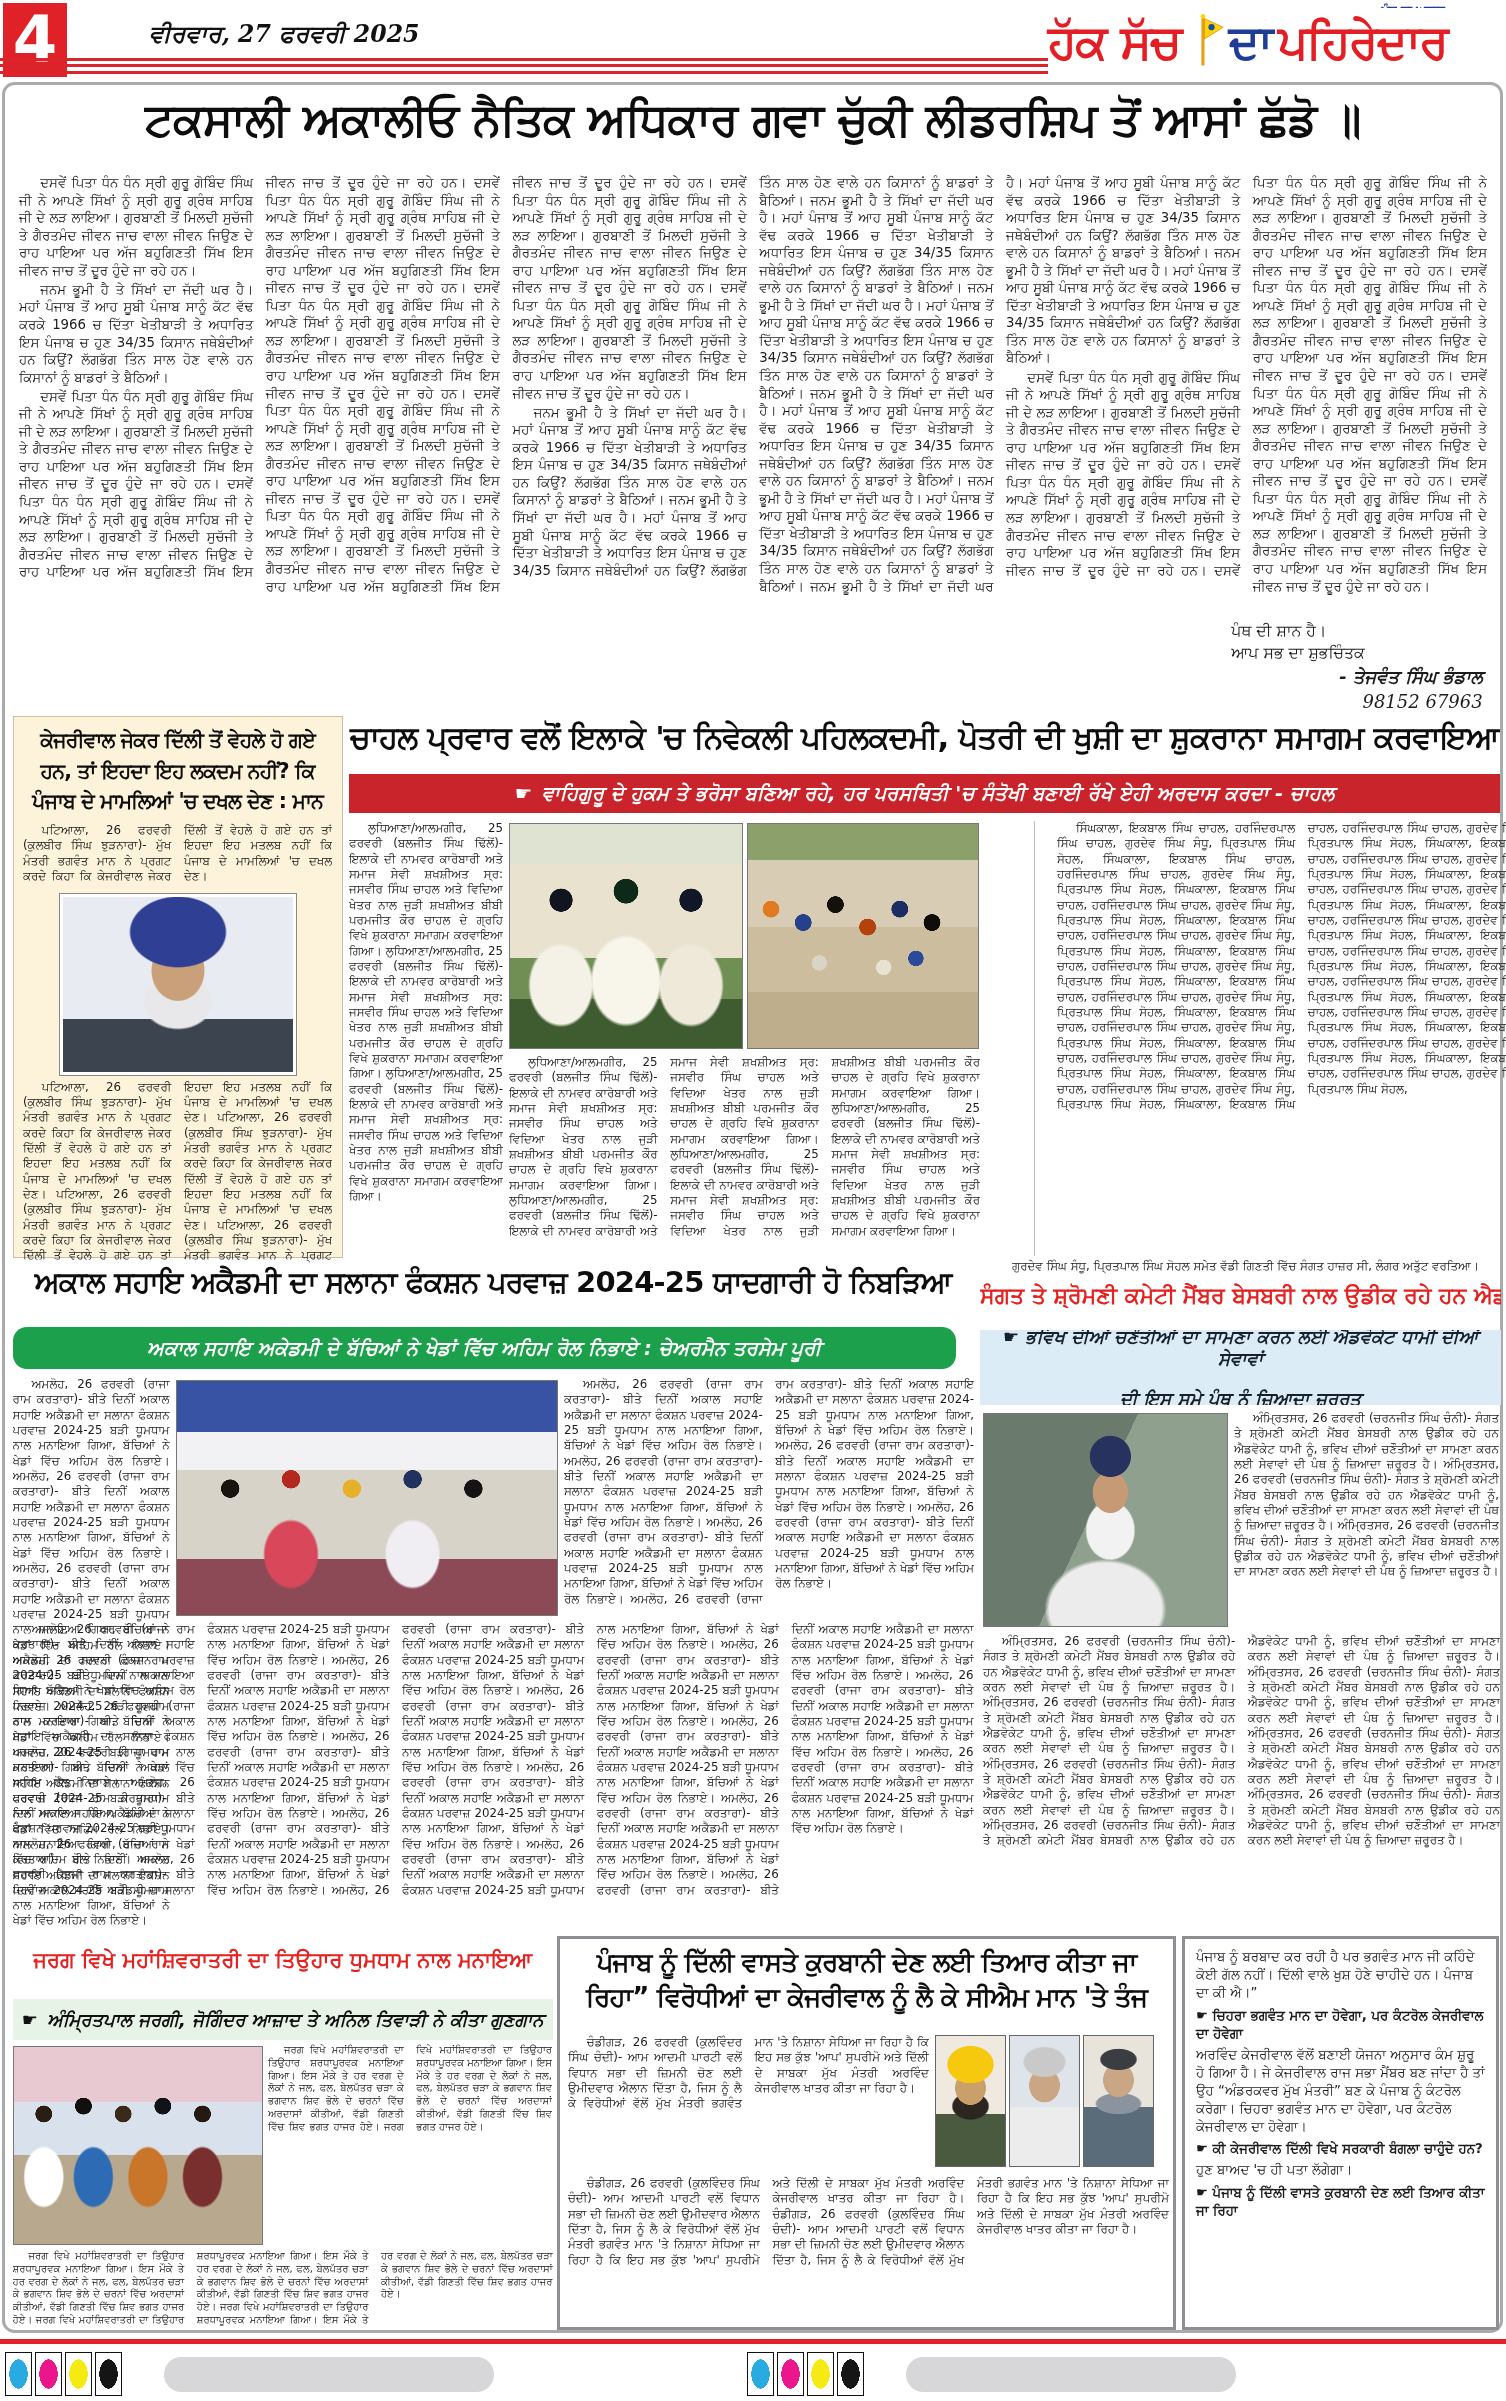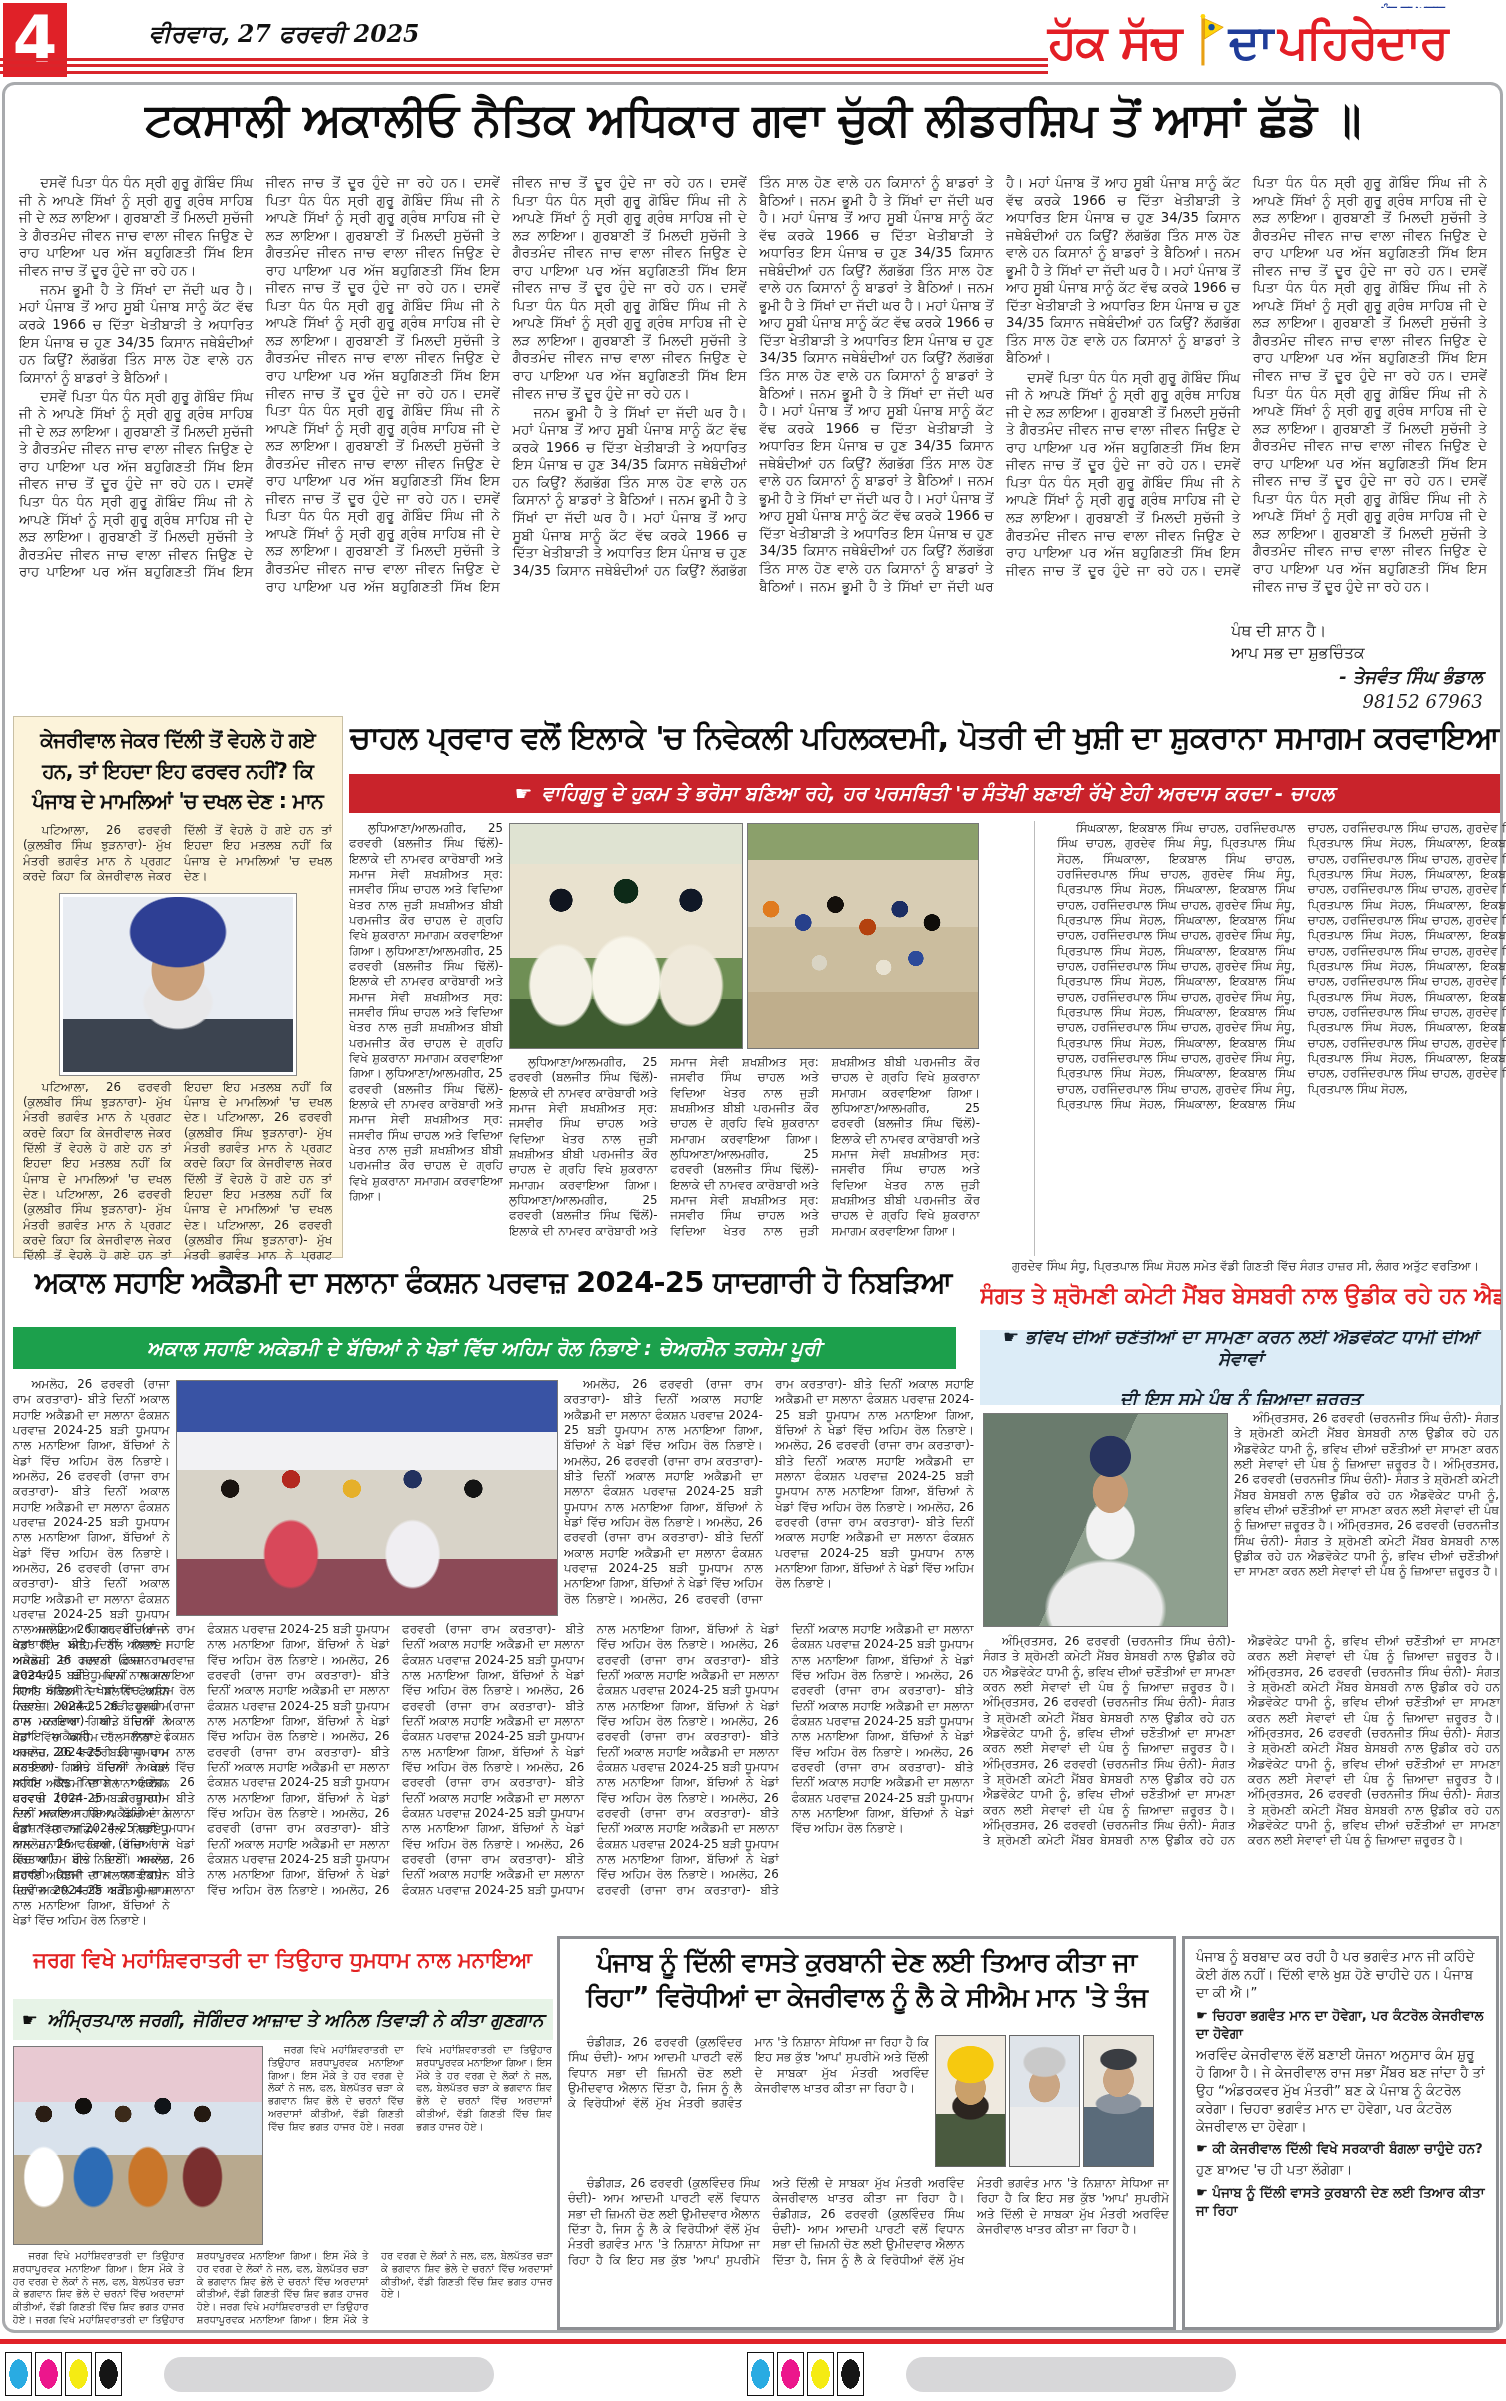--- a/index.html
+++ b/index.html
@@ -160,21 +160,21 @@
     <p class="p">ਦਸਵੇਂ ਪਿਤਾ ਧੰਨ ਧੰਨ ਸ੍ਰੀ ਗੁਰੂ ਗੋਬਿੰਦ ਸਿੰਘ ਜੀ ਨੇ ਆਪਣੇ ਸਿੱਖਾਂ ਨੂੰ ਸ੍ਰੀ ਗੁਰੂ ਗ੍ਰੰਥ ਸਾਹਿਬ ਜੀ ਦੇ ਲੜ ਲਾਇਆ। ਗੁਰਬਾਣੀ ਤੋਂ ਮਿਲਦੀ ਸੁਚੱਜੀ ਤੇ ਗੈਰਤਮੰਦ ਜੀਵਨ ਜਾਚ ਵਾਲਾ ਜੀਵਨ ਜਿਉਣ ਦੇ ਰਾਹ ਪਾਇਆ ਪਰ ਅੱਜ ਬਹੁਗਿਣਤੀ ਸਿੱਖ ਇਸ ਜੀਵਨ ਜਾਚ ਤੋਂ ਦੂਰ ਹੁੰਦੇ ਜਾ ਰਹੇ ਹਨ। ਦਸਵੇਂ ਪਿਤਾ ਧੰਨ ਧੰਨ ਸ੍ਰੀ ਗੁਰੂ ਗੋਬਿੰਦ ਸਿੰਘ ਜੀ ਨੇ ਆਪਣੇ ਸਿੱਖਾਂ ਨੂੰ ਸ੍ਰੀ ਗੁਰੂ ਗ੍ਰੰਥ ਸਾਹਿਬ ਜੀ ਦੇ ਲੜ ਲਾਇਆ। ਗੁਰਬਾਣੀ ਤੋਂ ਮਿਲਦੀ ਸੁਚੱਜੀ ਤੇ ਗੈਰਤਮੰਦ ਜੀਵਨ ਜਾਚ ਵਾਲਾ ਜੀਵਨ ਜਿਉਣ ਦੇ ਰਾਹ ਪਾਇਆ ਪਰ ਅੱਜ ਬਹੁਗਿਣਤੀ ਸਿੱਖ ਇਸ ਜੀਵਨ ਜਾਚ ਤੋਂ ਦੂਰ ਹੁੰਦੇ ਜਾ ਰਹੇ ਹਨ। ਦਸਵੇਂ ਪਿਤਾ ਧੰਨ ਧੰਨ ਸ੍ਰੀ ਗੁਰੂ ਗੋਬਿੰਦ ਸਿੰਘ ਜੀ ਨੇ ਆਪਣੇ ਸਿੱਖਾਂ ਨੂੰ ਸ੍ਰੀ ਗੁਰੂ ਗ੍ਰੰਥ ਸਾਹਿਬ ਜੀ ਦੇ ਲੜ ਲਾਇਆ। ਗੁਰਬਾਣੀ ਤੋਂ ਮਿਲਦੀ ਸੁਚੱਜੀ ਤੇ ਗੈਰਤਮੰਦ ਜੀਵਨ ਜਾਚ ਵਾਲਾ ਜੀਵਨ ਜਿਉਣ ਦੇ ਰਾਹ ਪਾਇਆ ਪਰ ਅੱਜ ਬਹੁਗਿਣਤੀ ਸਿੱਖ ਇਸ ਜੀਵਨ ਜਾਚ ਤੋਂ ਦੂਰ ਹੁੰਦੇ ਜਾ ਰਹੇ ਹਨ। ਦਸਵੇਂ ਪਿਤਾ ਧੰਨ ਧੰਨ ਸ੍ਰੀ ਗੁਰੂ ਗੋਬਿੰਦ ਸਿੰਘ ਜੀ ਨੇ ਆਪਣੇ ਸਿੱਖਾਂ ਨੂੰ ਸ੍ਰੀ ਗੁਰੂ ਗ੍ਰੰਥ ਸਾਹਿਬ ਜੀ ਦੇ ਲੜ ਲਾਇਆ। ਗੁਰਬਾਣੀ ਤੋਂ ਮਿਲਦੀ ਸੁਚੱਜੀ ਤੇ ਗੈਰਤਮੰਦ ਜੀਵਨ ਜਾਚ ਵਾਲਾ ਜੀਵਨ ਜਿਉਣ ਦੇ ਰਾਹ ਪਾਇਆ ਪਰ ਅੱਜ ਬਹੁਗਿਣਤੀ ਸਿੱਖ ਇਸ ਜੀਵਨ ਜਾਚ ਤੋਂ ਦੂਰ ਹੁੰਦੇ ਜਾ ਰਹੇ ਹਨ। ਦਸਵੇਂ ਪਿਤਾ ਧੰਨ ਧੰਨ ਸ੍ਰੀ ਗੁਰੂ ਗੋਬਿੰਦ ਸਿੰਘ ਜੀ ਨੇ ਆਪਣੇ ਸਿੱਖਾਂ ਨੂੰ ਸ੍ਰੀ ਗੁਰੂ ਗ੍ਰੰਥ ਸਾਹਿਬ ਜੀ ਦੇ ਲੜ ਲਾਇਆ। ਗੁਰਬਾਣੀ ਤੋਂ ਮਿਲਦੀ ਸੁਚੱਜੀ ਤੇ ਗੈਰਤਮੰਦ ਜੀਵਨ ਜਾਚ ਵਾਲਾ ਜੀਵਨ ਜਿਉਣ ਦੇ ਰਾਹ ਪਾਇਆ ਪਰ ਅੱਜ ਬਹੁਗਿਣਤੀ ਸਿੱਖ ਇਸ ਜੀਵਨ ਜਾਚ ਤੋਂ ਦੂਰ ਹੁੰਦੇ ਜਾ ਰਹੇ ਹਨ। ਦਸਵੇਂ ਪਿਤਾ ਧੰਨ ਧੰਨ ਸ੍ਰੀ ਗੁਰੂ ਗੋਬਿੰਦ ਸਿੰਘ ਜੀ ਨੇ ਆਪਣੇ ਸਿੱਖਾਂ ਨੂੰ ਸ੍ਰੀ ਗੁਰੂ ਗ੍ਰੰਥ ਸਾਹਿਬ ਜੀ ਦੇ ਲੜ ਲਾਇਆ। ਗੁਰਬਾਣੀ ਤੋਂ ਮਿਲਦੀ ਸੁਚੱਜੀ ਤੇ ਗੈਰਤਮੰਦ ਜੀਵਨ ਜਾਚ ਵਾਲਾ ਜੀਵਨ ਜਿਉਣ ਦੇ ਰਾਹ ਪਾਇਆ ਪਰ ਅੱਜ ਬਹੁਗਿਣਤੀ ਸਿੱਖ ਇਸ ਜੀਵਨ ਜਾਚ ਤੋਂ ਦੂਰ ਹੁੰਦੇ ਜਾ ਰਹੇ ਹਨ।</p>
   </div>
   <div class="abs byline-block" style="left:1225px;top:617px;width:264px;">
     <div>ਪੰਥ ਦੀ ਸ਼ਾਨ ਹੈ।</div>
     <div>ਆਪ ਸਭ ਦਾ ਸ਼ੁਭਚਿੰਤਕ</div>
     <div class="byline">- ਤੇਜਵੰਤ ਸਿੰਘ ਭੰਡਾਲ</div>
     <div class="phone">98152 67963</div>
   </div>
 
   <div class="abs creambox" style="left:12.6px;top:716px;width:330px;height:542px;">
-    <div class="hl" style="font-size:20.4px;line-height:1.5;">ਕੇਜਰੀਵਾਲ ਜੇਕਰ ਦਿੱਲੀ ਤੋਂ ਵੇਹਲੇ ਹੋ ਗਏ ਹਨ, ਤਾਂ ਇਹਦਾ ਇਹ ਫਰਵਰ ਨਹੀਂ? ਕਿ ਪੰਜਾਬ ਦੇ ਮਾਮਲਿਆਂ 'ਚ ਦਖਲ ਦੇਣ : ਮਾਨ</div>
+    <div class="hl" style="font-size:20.4px;line-height:1.5;">ਕੇਜਰੀਵਾਲ ਜੇਕਰ ਦਿੱਲੀ ਤੋਂ ਵੇਹਲੇ ਹੋ ਗਏ ਹਨ, ਤਾਂ ਇਹਦਾ ਇਹ ਲਕਦਮ ਨਹੀਂ? ਕਿ ਪੰਜਾਬ ਦੇ ਮਾਮਲਿਆਂ 'ਚ ਦਖਲ ਦੇਣ : ਮਾਨ</div>
     <div class="cols c2 small" style="height:68px;margin-top:6.3px;">
       <p class="p">ਪਟਿਆਲਾ, 26 ਫਰਵਰੀ (ਕੁਲਬੀਰ ਸਿੰਘ ਝੁੜਨਾਰਾ)- ਮੁੱਖ ਮੰਤਰੀ ਭਗਵੰਤ ਮਾਨ ਨੇ ਪ੍ਰਗਟ ਕਰਦੇ ਕਿਹਾ ਕਿ ਕੇਜਰੀਵਾਲ ਜੇਕਰ ਦਿੱਲੀ ਤੋਂ ਵੇਹਲੇ ਹੋ ਗਏ ਹਨ ਤਾਂ ਇਹਦਾ ਇਹ ਮਤਲਬ ਨਹੀਂ ਕਿ ਪੰਜਾਬ ਦੇ ਮਾਮਲਿਆਂ 'ਚ ਦਖਲ ਦੇਣ।</p>
     </div>
     <div class="photo ph-portrait" style="width:236px;height:181px;margin:3.1px auto;"></div>
     <div class="cols c2 small" style="height:195px;margin-top:4.7px;">
       <p class="p">ਪਟਿਆਲਾ, 26 ਫਰਵਰੀ (ਕੁਲਬੀਰ ਸਿੰਘ ਝੁੜਨਾਰਾ)- ਮੁੱਖ ਮੰਤਰੀ ਭਗਵੰਤ ਮਾਨ ਨੇ ਪ੍ਰਗਟ ਕਰਦੇ ਕਿਹਾ ਕਿ ਕੇਜਰੀਵਾਲ ਜੇਕਰ ਦਿੱਲੀ ਤੋਂ ਵੇਹਲੇ ਹੋ ਗਏ ਹਨ ਤਾਂ ਇਹਦਾ ਇਹ ਮਤਲਬ ਨਹੀਂ ਕਿ ਪੰਜਾਬ ਦੇ ਮਾਮਲਿਆਂ 'ਚ ਦਖਲ ਦੇਣ। ਪਟਿਆਲਾ, 26 ਫਰਵਰੀ (ਕੁਲਬੀਰ ਸਿੰਘ ਝੁੜਨਾਰਾ)- ਮੁੱਖ ਮੰਤਰੀ ਭਗਵੰਤ ਮਾਨ ਨੇ ਪ੍ਰਗਟ ਕਰਦੇ ਕਿਹਾ ਕਿ ਕੇਜਰੀਵਾਲ ਜੇਕਰ ਦਿੱਲੀ ਤੋਂ ਵੇਹਲੇ ਹੋ ਗਏ ਹਨ ਤਾਂ ਇਹਦਾ ਇਹ ਮਤਲਬ ਨਹੀਂ ਕਿ ਪੰਜਾਬ ਦੇ ਮਾਮਲਿਆਂ 'ਚ ਦਖਲ ਦੇਣ। ਪਟਿਆਲਾ, 26 ਫਰਵਰੀ (ਕੁਲਬੀਰ ਸਿੰਘ ਝੁੜਨਾਰਾ)- ਮੁੱਖ ਮੰਤਰੀ ਭਗਵੰਤ ਮਾਨ ਨੇ ਪ੍ਰਗਟ ਕਰਦੇ ਕਿਹਾ ਕਿ ਕੇਜਰੀਵਾਲ ਜੇਕਰ ਦਿੱਲੀ ਤੋਂ ਵੇਹਲੇ ਹੋ ਗਏ ਹਨ ਤਾਂ ਇਹਦਾ ਇਹ ਮਤਲਬ ਨਹੀਂ ਕਿ ਪੰਜਾਬ ਦੇ ਮਾਮਲਿਆਂ 'ਚ ਦਖਲ ਦੇਣ। ਪਟਿਆਲਾ, 26 ਫਰਵਰੀ (ਕੁਲਬੀਰ ਸਿੰਘ ਝੁੜਨਾਰਾ)- ਮੁੱਖ ਮੰਤਰੀ ਭਗਵੰਤ ਮਾਨ ਨੇ ਪ੍ਰਗਟ ਕਰਦੇ ਕਿਹਾ ਕਿ ਕੇਜਰੀਵਾਲ ਜੇਕਰ ਦਿੱਲੀ ਤੋਂ ਵੇਹਲੇ ਹੋ ਗਏ ਹਨ ਤਾਂ ਇਹਦਾ ਇਹ ਮਤਲਬ ਨਹੀਂ ਕਿ ਪੰਜਾਬ ਦੇ ਮਾਮਲਿਆਂ 'ਚ ਦਖਲ ਦੇਣ। ਪਟਿਆਲਾ, 26 ਫਰਵਰੀ (ਕੁਲਬੀਰ ਸਿੰਘ ਝੁੜਨਾਰਾ)- ਮੁੱਖ ਮੰਤਰੀ ਭਗਵੰਤ ਮਾਨ ਨੇ ਪ੍ਰਗਟ ਕਰਦੇ ਕਿਹਾ ਕਿ ਕੇਜਰੀਵਾਲ ਜੇਕਰ ਦਿੱਲੀ ਤੋਂ ਵੇਹਲੇ ਹੋ ਗਏ ਹਨ ਤਾਂ ਇਹਦਾ ਇਹ ਮਤਲਬ ਨਹੀਂ ਕਿ ਪੰਜਾਬ ਦੇ ਮਾਮਲਿਆਂ 'ਚ ਦਖਲ ਦੇਣ।</p>
     </div>
   </div>
 
   <div class="abs hl nowrap" style="left:349px;top:719px;width:1151px;font-size:31px;">ਚਾਹਲ ਪ੍ਰਵਾਰ ਵਲੋਂ ਇਲਾਕੇ 'ਚ ਨਿਵੇਕਲੀ ਪਹਿਲਕਦਮੀ, ਪੋਤਰੀ ਦੀ ਖੁਸ਼ੀ ਦਾ ਸ਼ੁਕਰਾਨਾ ਸਮਾਗਮ ਕਰਵਾਇਆ</div>
@@ -188,21 +188,21 @@
   <div class="abs photo ph-speakers" style="left:509px;top:823px;width:234px;height:226px;"></div>
   <div class="abs photo ph-crowd" style="left:747px;top:823px;width:232px;height:226px;"></div>
   <div class="abs cols c3 small" style="left:509px;top:1055px;width:471px;height:201px;">
     <p class="p">ਲੁਧਿਆਣਾ/ਆਲਮਗੀਰ, 25 ਫਰਵਰੀ (ਬਲਜੀਤ ਸਿੰਘ ਢਿੱਲੋਂ)- ਇਲਾਕੇ ਦੀ ਨਾਮਵਰ ਕਾਰੋਬਾਰੀ ਅਤੇ ਸਮਾਜ ਸੇਵੀ ਸ਼ਖਸ਼ੀਅਤ ਸ੍ਰ: ਜਸਵੀਰ ਸਿੰਘ ਚਾਹਲ ਅਤੇ ਵਿਦਿਆ ਖੇਤਰ ਨਾਲ ਜੁੜੀ ਸ਼ਖਸ਼ੀਅਤ ਬੀਬੀ ਪਰਮਜੀਤ ਕੌਰ ਚਾਹਲ ਦੇ ਗ੍ਰਹਿ ਵਿਖੇ ਸ਼ੁਕਰਾਨਾ ਸਮਾਗਮ ਕਰਵਾਇਆ ਗਿਆ। ਲੁਧਿਆਣਾ/ਆਲਮਗੀਰ, 25 ਫਰਵਰੀ (ਬਲਜੀਤ ਸਿੰਘ ਢਿੱਲੋਂ)- ਇਲਾਕੇ ਦੀ ਨਾਮਵਰ ਕਾਰੋਬਾਰੀ ਅਤੇ ਸਮਾਜ ਸੇਵੀ ਸ਼ਖਸ਼ੀਅਤ ਸ੍ਰ: ਜਸਵੀਰ ਸਿੰਘ ਚਾਹਲ ਅਤੇ ਵਿਦਿਆ ਖੇਤਰ ਨਾਲ ਜੁੜੀ ਸ਼ਖਸ਼ੀਅਤ ਬੀਬੀ ਪਰਮਜੀਤ ਕੌਰ ਚਾਹਲ ਦੇ ਗ੍ਰਹਿ ਵਿਖੇ ਸ਼ੁਕਰਾਨਾ ਸਮਾਗਮ ਕਰਵਾਇਆ ਗਿਆ। ਲੁਧਿਆਣਾ/ਆਲਮਗੀਰ, 25 ਫਰਵਰੀ (ਬਲਜੀਤ ਸਿੰਘ ਢਿੱਲੋਂ)- ਇਲਾਕੇ ਦੀ ਨਾਮਵਰ ਕਾਰੋਬਾਰੀ ਅਤੇ ਸਮਾਜ ਸੇਵੀ ਸ਼ਖਸ਼ੀਅਤ ਸ੍ਰ: ਜਸਵੀਰ ਸਿੰਘ ਚਾਹਲ ਅਤੇ ਵਿਦਿਆ ਖੇਤਰ ਨਾਲ ਜੁੜੀ ਸ਼ਖਸ਼ੀਅਤ ਬੀਬੀ ਪਰਮਜੀਤ ਕੌਰ ਚਾਹਲ ਦੇ ਗ੍ਰਹਿ ਵਿਖੇ ਸ਼ੁਕਰਾਨਾ ਸਮਾਗਮ ਕਰਵਾਇਆ ਗਿਆ। ਲੁਧਿਆਣਾ/ਆਲਮਗੀਰ, 25 ਫਰਵਰੀ (ਬਲਜੀਤ ਸਿੰਘ ਢਿੱਲੋਂ)- ਇਲਾਕੇ ਦੀ ਨਾਮਵਰ ਕਾਰੋਬਾਰੀ ਅਤੇ ਸਮਾਜ ਸੇਵੀ ਸ਼ਖਸ਼ੀਅਤ ਸ੍ਰ: ਜਸਵੀਰ ਸਿੰਘ ਚਾਹਲ ਅਤੇ ਵਿਦਿਆ ਖੇਤਰ ਨਾਲ ਜੁੜੀ ਸ਼ਖਸ਼ੀਅਤ ਬੀਬੀ ਪਰਮਜੀਤ ਕੌਰ ਚਾਹਲ ਦੇ ਗ੍ਰਹਿ ਵਿਖੇ ਸ਼ੁਕਰਾਨਾ ਸਮਾਗਮ ਕਰਵਾਇਆ ਗਿਆ।</p>
   </div>
   <div class="abs cols c2 small" style="left:1034px;top:821px;width:512px;height:435px;border-left:0.8px solid #bbb;padding-left:22px;">
     <p class="p">ਸਿੰਘਕਾਲਾ, ਇਕਬਾਲ ਸਿੰਘ ਚਾਹਲ, ਹਰਜਿੰਦਰਪਾਲ ਸਿੰਘ ਚਾਹਲ, ਗੁਰਦੇਵ ਸਿੰਘ ਸੰਧੂ, ਪ੍ਰਿਤਪਾਲ ਸਿੰਘ ਸੋਹਲ, ਸਿੰਘਕਾਲਾ, ਇਕਬਾਲ ਸਿੰਘ ਚਾਹਲ, ਹਰਜਿੰਦਰਪਾਲ ਸਿੰਘ ਚਾਹਲ, ਗੁਰਦੇਵ ਸਿੰਘ ਸੰਧੂ, ਪ੍ਰਿਤਪਾਲ ਸਿੰਘ ਸੋਹਲ, ਸਿੰਘਕਾਲਾ, ਇਕਬਾਲ ਸਿੰਘ ਚਾਹਲ, ਹਰਜਿੰਦਰਪਾਲ ਸਿੰਘ ਚਾਹਲ, ਗੁਰਦੇਵ ਸਿੰਘ ਸੰਧੂ, ਪ੍ਰਿਤਪਾਲ ਸਿੰਘ ਸੋਹਲ, ਸਿੰਘਕਾਲਾ, ਇਕਬਾਲ ਸਿੰਘ ਚਾਹਲ, ਹਰਜਿੰਦਰਪਾਲ ਸਿੰਘ ਚਾਹਲ, ਗੁਰਦੇਵ ਸਿੰਘ ਸੰਧੂ, ਪ੍ਰਿਤਪਾਲ ਸਿੰਘ ਸੋਹਲ, ਸਿੰਘਕਾਲਾ, ਇਕਬਾਲ ਸਿੰਘ ਚਾਹਲ, ਹਰਜਿੰਦਰਪਾਲ ਸਿੰਘ ਚਾਹਲ, ਗੁਰਦੇਵ ਸਿੰਘ ਸੰਧੂ, ਪ੍ਰਿਤਪਾਲ ਸਿੰਘ ਸੋਹਲ, ਸਿੰਘਕਾਲਾ, ਇਕਬਾਲ ਸਿੰਘ ਚਾਹਲ, ਹਰਜਿੰਦਰਪਾਲ ਸਿੰਘ ਚਾਹਲ, ਗੁਰਦੇਵ ਸਿੰਘ ਸੰਧੂ, ਪ੍ਰਿਤਪਾਲ ਸਿੰਘ ਸੋਹਲ, ਸਿੰਘਕਾਲਾ, ਇਕਬਾਲ ਸਿੰਘ ਚਾਹਲ, ਹਰਜਿੰਦਰਪਾਲ ਸਿੰਘ ਚਾਹਲ, ਗੁਰਦੇਵ ਸਿੰਘ ਸੰਧੂ, ਪ੍ਰਿਤਪਾਲ ਸਿੰਘ ਸੋਹਲ, ਸਿੰਘਕਾਲਾ, ਇਕਬਾਲ ਸਿੰਘ ਚਾਹਲ, ਹਰਜਿੰਦਰਪਾਲ ਸਿੰਘ ਚਾਹਲ, ਗੁਰਦੇਵ ਸਿੰਘ ਸੰਧੂ, ਪ੍ਰਿਤਪਾਲ ਸਿੰਘ ਸੋਹਲ, ਸਿੰਘਕਾਲਾ, ਇਕਬਾਲ ਸਿੰਘ ਚਾਹਲ, ਹਰਜਿੰਦਰਪਾਲ ਸਿੰਘ ਚਾਹਲ, ਗੁਰਦੇਵ ਸਿੰਘ ਸੰਧੂ, ਪ੍ਰਿਤਪਾਲ ਸਿੰਘ ਸੋਹਲ, ਸਿੰਘਕਾਲਾ, ਇਕਬਾਲ ਸਿੰਘ ਚਾਹਲ, ਹਰਜਿੰਦਰਪਾਲ ਸਿੰਘ ਚਾਹਲ, ਗੁਰਦੇਵ ਸਿੰਘ ਸੰਧੂ, ਪ੍ਰਿਤਪਾਲ ਸਿੰਘ ਸੋਹਲ, ਸਿੰਘਕਾਲਾ, ਇਕਬਾਲ ਸਿੰਘ ਚਾਹਲ, ਹਰਜਿੰਦਰਪਾਲ ਸਿੰਘ ਚਾਹਲ, ਗੁਰਦੇਵ ਸਿੰਘ ਸੰਧੂ, ਪ੍ਰਿਤਪਾਲ ਸਿੰਘ ਸੋਹਲ, ਸਿੰਘਕਾਲਾ, ਇਕਬਾਲ ਸਿੰਘ ਚਾਹਲ, ਹਰਜਿੰਦਰਪਾਲ ਸਿੰਘ ਚਾਹਲ, ਗੁਰਦੇਵ ਸਿੰਘ ਸੰਧੂ, ਪ੍ਰਿਤਪਾਲ ਸਿੰਘ ਸੋਹਲ, ਸਿੰਘਕਾਲਾ, ਇਕਬਾਲ ਸਿੰਘ ਚਾਹਲ, ਹਰਜਿੰਦਰਪਾਲ ਸਿੰਘ ਚਾਹਲ, ਗੁਰਦੇਵ ਸਿੰਘ ਸੰਧੂ, ਪ੍ਰਿਤਪਾਲ ਸਿੰਘ ਸੋਹਲ, ਸਿੰਘਕਾਲਾ, ਇਕਬਾਲ ਸਿੰਘ ਚਾਹਲ, ਹਰਜਿੰਦਰਪਾਲ ਸਿੰਘ ਚਾਹਲ, ਗੁਰਦੇਵ ਸਿੰਘ ਸੰਧੂ, ਪ੍ਰਿਤਪਾਲ ਸਿੰਘ ਸੋਹਲ, ਸਿੰਘਕਾਲਾ, ਇਕਬਾਲ ਸਿੰਘ ਚਾਹਲ, ਹਰਜਿੰਦਰਪਾਲ ਸਿੰਘ ਚਾਹਲ, ਗੁਰਦੇਵ ਸਿੰਘ ਸੰਧੂ, ਪ੍ਰਿਤਪਾਲ ਸਿੰਘ ਸੋਹਲ, ਸਿੰਘਕਾਲਾ, ਇਕਬਾਲ ਸਿੰਘ ਚਾਹਲ, ਹਰਜਿੰਦਰਪਾਲ ਸਿੰਘ ਚਾਹਲ, ਗੁਰਦੇਵ ਸਿੰਘ ਸੰਧੂ, ਪ੍ਰਿਤਪਾਲ ਸਿੰਘ ਸੋਹਲ, ਸਿੰਘਕਾਲਾ, ਇਕਬਾਲ ਸਿੰਘ ਚਾਹਲ, ਹਰਜਿੰਦਰਪਾਲ ਸਿੰਘ ਚਾਹਲ, ਗੁਰਦੇਵ ਸਿੰਘ ਸੰਧੂ, ਪ੍ਰਿਤਪਾਲ ਸਿੰਘ ਸੋਹਲ, ਸਿੰਘਕਾਲਾ, ਇਕਬਾਲ ਸਿੰਘ ਚਾਹਲ, ਹਰਜਿੰਦਰਪਾਲ ਸਿੰਘ ਚਾਹਲ, ਗੁਰਦੇਵ ਸਿੰਘ ਸੰਧੂ, ਪ੍ਰਿਤਪਾਲ ਸਿੰਘ ਸੋਹਲ,</p>
   </div>
 
   <div class="abs hl nowrap" style="left:12.6px;top:1265px;width:961px;font-size:29px;">ਅਕਾਲ ਸਹਾਇ ਅਕੈਡਮੀ ਦਾ ਸਲਾਨਾ ਫੰਕਸ਼ਨ ਪਰਵਾਜ਼ 2024-25 ਯਾਦਗਾਰੀ ਹੋ ਨਿਬੜਿਆ</div>
-  <div class="abs banner bn-green" style="left:12.6px;top:1327px;width:943px;height:42px;">
+  <div class="abs banner bn-green" style="left:12.6px;top:1327px;width:943px;height:42px;border-radius:14px;">
     <span>ਅਕਾਲ ਸਹਾਇ ਅਕੇਡਮੀ ਦੇ ਬੱਚਿਆਂ ਨੇ ਖੇਡਾਂ ਵਿੱਚ ਅਹਿਮ ਰੋਲ ਨਿਭਾਏ : ਚੇਅਰਮੈਨ ਤਰਸੇਮ ਪੂਰੀ</span>
   </div>
   <div class="abs cols c1 small" style="left:12.6px;top:1377px;width:157px;height:554px;">
     <p class="p">ਅਮਲੋਹ, 26 ਫਰਵਰੀ (ਰਾਜਾ ਰਾਮ ਕਰਤਾਰਾ)- ਬੀਤੇ ਦਿਨੀਂ ਅਕਾਲ ਸਹਾਇ ਅਕੈਡਮੀ ਦਾ ਸਲਾਨਾ ਫੰਕਸ਼ਨ ਪਰਵਾਜ਼ 2024-25 ਬੜੀ ਧੂਮਧਾਮ ਨਾਲ ਮਨਾਇਆ ਗਿਆ, ਬੱਚਿਆਂ ਨੇ ਖੇਡਾਂ ਵਿੱਚ ਅਹਿਮ ਰੋਲ ਨਿਭਾਏ। ਅਮਲੋਹ, 26 ਫਰਵਰੀ (ਰਾਜਾ ਰਾਮ ਕਰਤਾਰਾ)- ਬੀਤੇ ਦਿਨੀਂ ਅਕਾਲ ਸਹਾਇ ਅਕੈਡਮੀ ਦਾ ਸਲਾਨਾ ਫੰਕਸ਼ਨ ਪਰਵਾਜ਼ 2024-25 ਬੜੀ ਧੂਮਧਾਮ ਨਾਲ ਮਨਾਇਆ ਗਿਆ, ਬੱਚਿਆਂ ਨੇ ਖੇਡਾਂ ਵਿੱਚ ਅਹਿਮ ਰੋਲ ਨਿਭਾਏ। ਅਮਲੋਹ, 26 ਫਰਵਰੀ (ਰਾਜਾ ਰਾਮ ਕਰਤਾਰਾ)- ਬੀਤੇ ਦਿਨੀਂ ਅਕਾਲ ਸਹਾਇ ਅਕੈਡਮੀ ਦਾ ਸਲਾਨਾ ਫੰਕਸ਼ਨ ਪਰਵਾਜ਼ 2024-25 ਬੜੀ ਧੂਮਧਾਮ ਨਾਲ ਮਨਾਇਆ ਗਿਆ, ਬੱਚਿਆਂ ਨੇ ਖੇਡਾਂ ਵਿੱਚ ਅਹਿਮ ਰੋਲ ਨਿਭਾਏ। ਅਮਲੋਹ, 26 ਫਰਵਰੀ (ਰਾਜਾ ਰਾਮ ਕਰਤਾਰਾ)- ਬੀਤੇ ਦਿਨੀਂ ਅਕਾਲ ਸਹਾਇ ਅਕੈਡਮੀ ਦਾ ਸਲਾਨਾ ਫੰਕਸ਼ਨ ਪਰਵਾਜ਼ 2024-25 ਬੜੀ ਧੂਮਧਾਮ ਨਾਲ ਮਨਾਇਆ ਗਿਆ, ਬੱਚਿਆਂ ਨੇ ਖੇਡਾਂ ਵਿੱਚ ਅਹਿਮ ਰੋਲ ਨਿਭਾਏ। ਅਮਲੋਹ, 26 ਫਰਵਰੀ (ਰਾਜਾ ਰਾਮ ਕਰਤਾਰਾ)- ਬੀਤੇ ਦਿਨੀਂ ਅਕਾਲ ਸਹਾਇ ਅਕੈਡਮੀ ਦਾ ਸਲਾਨਾ ਫੰਕਸ਼ਨ ਪਰਵਾਜ਼ 2024-25 ਬੜੀ ਧੂਮਧਾਮ ਨਾਲ ਮਨਾਇਆ ਗਿਆ, ਬੱਚਿਆਂ ਨੇ ਖੇਡਾਂ ਵਿੱਚ ਅਹਿਮ ਰੋਲ ਨਿਭਾਏ। ਅਮਲੋਹ, 26 ਫਰਵਰੀ (ਰਾਜਾ ਰਾਮ ਕਰਤਾਰਾ)- ਬੀਤੇ ਦਿਨੀਂ ਅਕਾਲ ਸਹਾਇ ਅਕੈਡਮੀ ਦਾ ਸਲਾਨਾ ਫੰਕਸ਼ਨ ਪਰਵਾਜ਼ 2024-25 ਬੜੀ ਧੂਮਧਾਮ ਨਾਲ ਮਨਾਇਆ ਗਿਆ, ਬੱਚਿਆਂ ਨੇ ਖੇਡਾਂ ਵਿੱਚ ਅਹਿਮ ਰੋਲ ਨਿਭਾਏ।</p>
   </div>
   <div class="abs photo ph-ceremony" style="left:176px;top:1380px;width:382px;height:236px;"></div>
   <div class="abs cols c2 small" style="left:564px;top:1377px;width:410px;height:240px;">
     <p class="p">ਅਮਲੋਹ, 26 ਫਰਵਰੀ (ਰਾਜਾ ਰਾਮ ਕਰਤਾਰਾ)- ਬੀਤੇ ਦਿਨੀਂ ਅਕਾਲ ਸਹਾਇ ਅਕੈਡਮੀ ਦਾ ਸਲਾਨਾ ਫੰਕਸ਼ਨ ਪਰਵਾਜ਼ 2024-25 ਬੜੀ ਧੂਮਧਾਮ ਨਾਲ ਮਨਾਇਆ ਗਿਆ, ਬੱਚਿਆਂ ਨੇ ਖੇਡਾਂ ਵਿੱਚ ਅਹਿਮ ਰੋਲ ਨਿਭਾਏ। ਅਮਲੋਹ, 26 ਫਰਵਰੀ (ਰਾਜਾ ਰਾਮ ਕਰਤਾਰਾ)- ਬੀਤੇ ਦਿਨੀਂ ਅਕਾਲ ਸਹਾਇ ਅਕੈਡਮੀ ਦਾ ਸਲਾਨਾ ਫੰਕਸ਼ਨ ਪਰਵਾਜ਼ 2024-25 ਬੜੀ ਧੂਮਧਾਮ ਨਾਲ ਮਨਾਇਆ ਗਿਆ, ਬੱਚਿਆਂ ਨੇ ਖੇਡਾਂ ਵਿੱਚ ਅਹਿਮ ਰੋਲ ਨਿਭਾਏ। ਅਮਲੋਹ, 26 ਫਰਵਰੀ (ਰਾਜਾ ਰਾਮ ਕਰਤਾਰਾ)- ਬੀਤੇ ਦਿਨੀਂ ਅਕਾਲ ਸਹਾਇ ਅਕੈਡਮੀ ਦਾ ਸਲਾਨਾ ਫੰਕਸ਼ਨ ਪਰਵਾਜ਼ 2024-25 ਬੜੀ ਧੂਮਧਾਮ ਨਾਲ ਮਨਾਇਆ ਗਿਆ, ਬੱਚਿਆਂ ਨੇ ਖੇਡਾਂ ਵਿੱਚ ਅਹਿਮ ਰੋਲ ਨਿਭਾਏ। ਅਮਲੋਹ, 26 ਫਰਵਰੀ (ਰਾਜਾ ਰਾਮ ਕਰਤਾਰਾ)- ਬੀਤੇ ਦਿਨੀਂ ਅਕਾਲ ਸਹਾਇ ਅਕੈਡਮੀ ਦਾ ਸਲਾਨਾ ਫੰਕਸ਼ਨ ਪਰਵਾਜ਼ 2024-25 ਬੜੀ ਧੂਮਧਾਮ ਨਾਲ ਮਨਾਇਆ ਗਿਆ, ਬੱਚਿਆਂ ਨੇ ਖੇਡਾਂ ਵਿੱਚ ਅਹਿਮ ਰੋਲ ਨਿਭਾਏ। ਅਮਲੋਹ, 26 ਫਰਵਰੀ (ਰਾਜਾ ਰਾਮ ਕਰਤਾਰਾ)- ਬੀਤੇ ਦਿਨੀਂ ਅਕਾਲ ਸਹਾਇ ਅਕੈਡਮੀ ਦਾ ਸਲਾਨਾ ਫੰਕਸ਼ਨ ਪਰਵਾਜ਼ 2024-25 ਬੜੀ ਧੂਮਧਾਮ ਨਾਲ ਮਨਾਇਆ ਗਿਆ, ਬੱਚਿਆਂ ਨੇ ਖੇਡਾਂ ਵਿੱਚ ਅਹਿਮ ਰੋਲ ਨਿਭਾਏ। ਅਮਲੋਹ, 26 ਫਰਵਰੀ (ਰਾਜਾ ਰਾਮ ਕਰਤਾਰਾ)- ਬੀਤੇ ਦਿਨੀਂ ਅਕਾਲ ਸਹਾਇ ਅਕੈਡਮੀ ਦਾ ਸਲਾਨਾ ਫੰਕਸ਼ਨ ਪਰਵਾਜ਼ 2024-25 ਬੜੀ ਧੂਮਧਾਮ ਨਾਲ ਮਨਾਇਆ ਗਿਆ, ਬੱਚਿਆਂ ਨੇ ਖੇਡਾਂ ਵਿੱਚ ਅਹਿਮ ਰੋਲ ਨਿਭਾਏ।</p>
   </div>
   <div class="abs cols c5 small" style="left:12.6px;top:1622px;width:961px;height:308px;">

